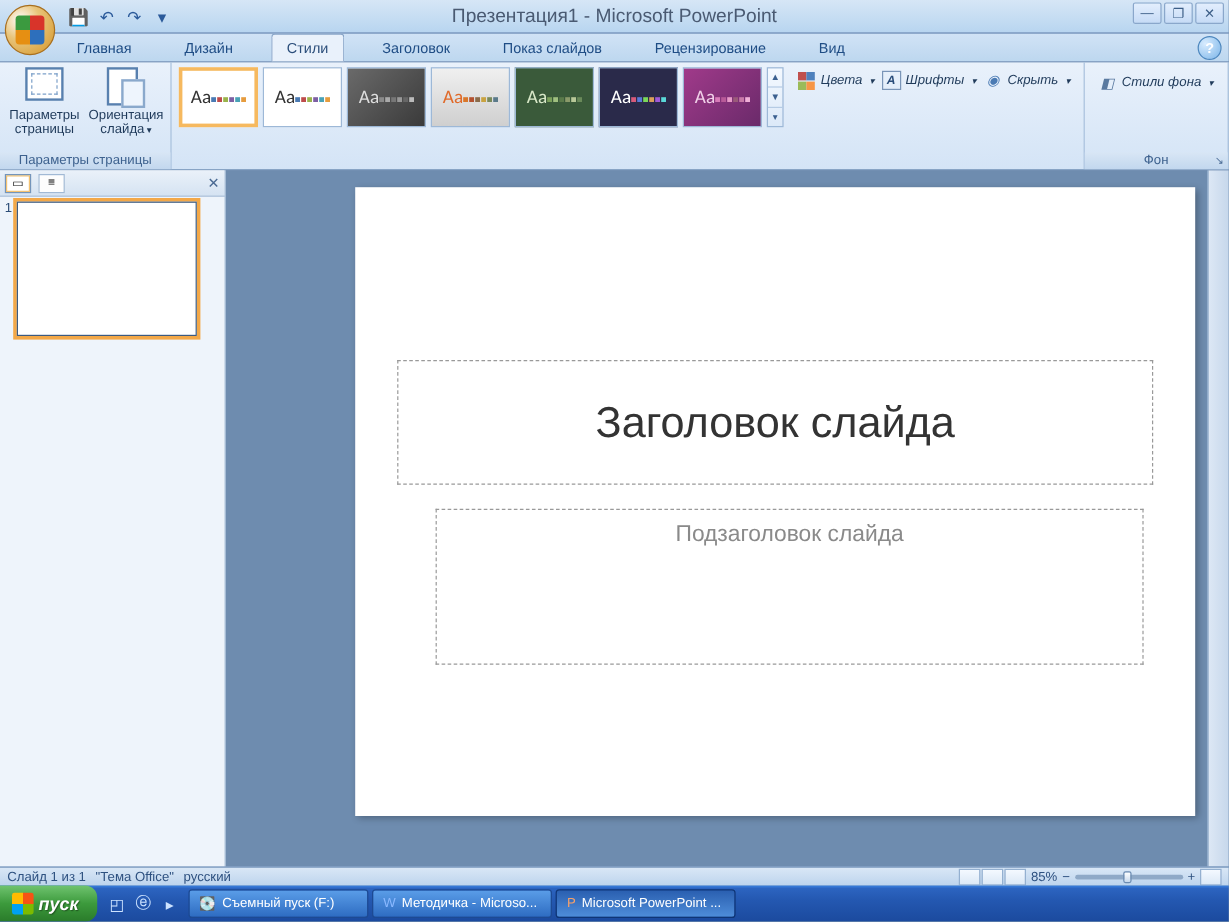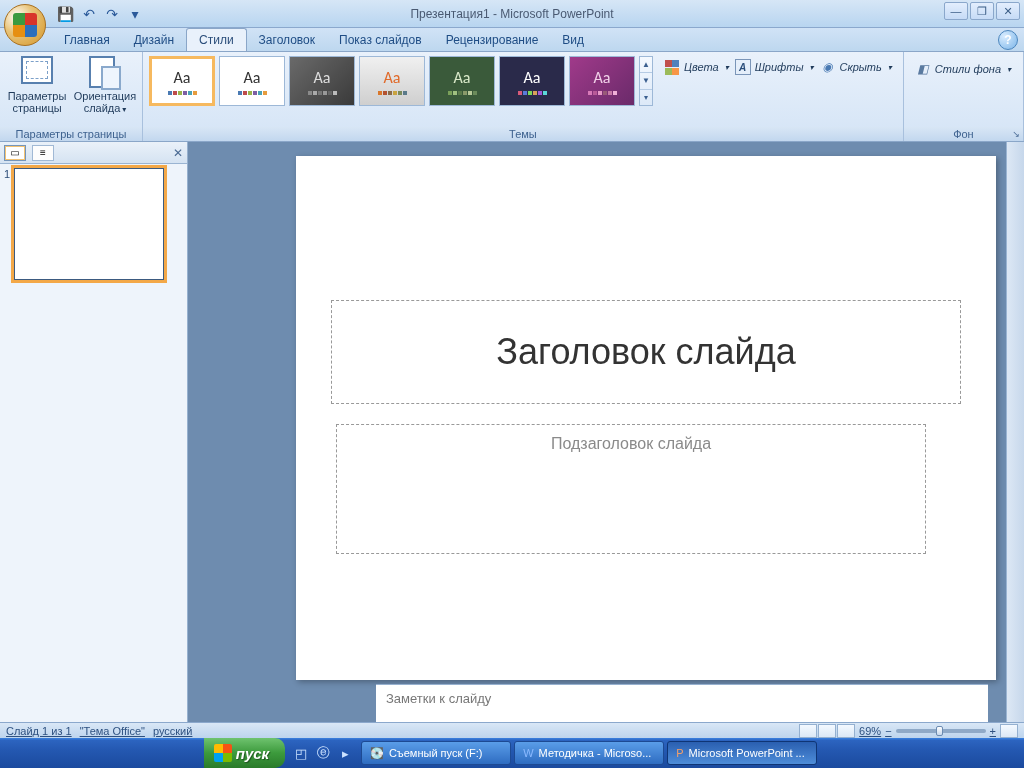--- a/index.html
+++ b/index.html
@@ -4,44 +4,44 @@
 <style>
 * { margin:0; padding:0; box-sizing:border-box; font-family:"Segoe UI",Tahoma,sans-serif; }
 body { width:1024px; height:768px; overflow:hidden; background:#6e8caf; position:relative; }
 
 
 .titlebar { height:28px; background:linear-gradient(to bottom,#d6e6f6 0%,#b8d5f0 100%); display:flex; align-items:center; border-bottom:1px solid #8ba8cd; position:relative; }
 .office-btn { width:42px; height:42px; border-radius:50%; background:radial-gradient(circle at 30% 30%,#fff,#e8c47a 40%,#d49527); position:absolute; left:4px; top:4px; z-index:10; border:1px solid #a86f1f; display:flex; align-items:center; justify-content:center; }
 .office-btn::after { content:""; width:24px; height:24px; background:conic-gradient(#d8342a 0 90deg,#2d6fbc 90deg 180deg,#e68f12 180deg 270deg,#3b9a3f 270deg 360deg); border-radius:3px; display:block; }
 .qat { margin-left:52px; display:flex; gap:3px; align-items:center; height:100%; padding:0 4px; }
 .qat-btn { width:20px; height:20px; display:flex; align-items:center; justify-content:center; color:#2b5a9a; font-size:14px; border-radius:2px; }
-.title-text { position:absolute; left:0; right:0; text-align:center; font-size:12px; color:#4a5a72; }
+.title-text { position:absolute; left:0; right:0; text-align:center; font-size:16px; color:#4a5a72; }
 .win-controls { position:absolute; right:4px; top:2px; display:flex; gap:2px; }
 .win-btn { width:24px; height:18px; background:linear-gradient(to bottom,#e3eefd,#c6dbf6); border:1px solid #8aa7cb; border-radius:2px; display:flex; align-items:center; justify-content:center; font-size:11px; color:#3c5e87; }
 
 
-.tabs { height:24px; background:linear-gradient(to bottom,#d1e3f6,#bdd7ef); display:flex; padding-left:52px; border-bottom:1px solid #8aa6c8; }
+.tabs { height:24px; background:linear-gradient(to bottom,#d1e3f6,#bdd7ef); display:flex; padding-left:52px; border-bottom:1px solid #8aa6c8;gap:20px; }
 .tab { padding:0 12px; font-size:12px; color:#1f4d85; display:flex; align-items:center; height:100%; }
 .tab.active { background:#e9f1fb; border:1px solid #8aa6c8; border-bottom:none; border-radius:3px 3px 0 0; color:#2a4d7a; }
 .help-btn { margin-left:auto; width:20px; height:20px; border-radius:50%; background:radial-gradient(circle at 30% 30%,#d8ecff,#7cb5e8); color:#fff; font-size:12px; font-weight:bold; display:flex; align-items:center; justify-content:center; margin-right:6px; margin-top:2px; border:1px solid #4c86bd; }
 
 
 .ribbon { height:90px; background:linear-gradient(to bottom,#e9f1fb 0%,#d4e4f6 100%); display:flex; border-bottom:1px solid #8aa6c8; }
 .ribbon-group { border-right:1px solid #a8c0dd; display:flex; flex-direction:column; padding:2px 4px 0; }
 .group-content { flex:1; display:flex; align-items:flex-start; gap:2px; }
 .group-label { font-size:11px; text-align:center; color:#3e628f; padding:1px 0; background:linear-gradient(to bottom,#d8e6f5,#c2d7ee); margin:0 -4px; position:relative; }
 .group-dialog { position:absolute; right:2px; top:2px; width:10px; height:10px; font-size:9px; color:#4c6d97; }
 
 .big-btn { display:flex; flex-direction:column; align-items:center; width:66px; padding:2px 2px 0; font-size:11px; color:#1f3a5a; text-align:center; line-height:1.1; }
 .big-btn .ico { width:32px; height:32px; margin-bottom:2px; }
 .dd-arrow { font-size:8px; margin-left:2px; }
 
 
 .themes { display:flex; gap:4px; padding:2px; align-items:center; }
-.theme-thumb { width:66px; height:50px; border:1px solid #9db8d7; background:#fff; position:relative; display:flex; flex-direction:column; align-items:center; justify-content:center; }
+.theme-thumb { width:66px; height:50px; border:1px solid #9db8d7; background:#fff; position:relative; display:flex; flex-direction:row; align-items:center; justify-content:center; }
 .theme-thumb.sel { border:3px solid #f6b95f; }
 .theme-thumb .aa { font-size:16px; font-family:Calibri; }
 .theme-thumb .bar { display:flex; gap:1px; margin-top:4px; }
 .theme-thumb .bar span { width:4px; height:4px; }
 .theme-more { width:14px; height:50px; border:1px solid #9db8d7; background:linear-gradient(#f4f9ff,#dce9f8); display:flex; flex-direction:column; }
 .theme-more div { flex:1; display:flex; align-items:center; justify-content:center; font-size:8px; color:#3b6090; border-bottom:1px solid #b5cbe4; }
 .theme-more div:last-child { border:none; }
 
 .small-btn-col { display:flex; flex-direction:row; gap:0px; padding:2px 4px;font-style:italic; }
 .small-btn { display:flex; align-items:center; gap:4px; font-size:11px; color:#1f3a5a; padding:2px 3px; height:22px; white-space:nowrap; }
@@ -58,36 +58,36 @@
 .sidebar { width:188px; background:#eef4fb; border-right:1px solid #97b1cf; display:flex; flex-direction:column; }
 .thumbs { flex:1; overflow:auto; padding:4px; background:#eef4fb; }
 .slide-entry { display:flex; gap:4px; }
 .slide-num { font-size:11px; color:#2b4c76; }
 .slide-thumb { width:150px; height:112px; background:#fff; border:1px solid #3b5a80; box-shadow:0 0 0 3px #f3a848; }
 
 .canvas-area { flex:1; position:relative; overflow:auto;border-radius:11px; }
 .slide-canvas { position:absolute; left:108px; top:14px; width:700px; height:524px; background:#fff; box-shadow:2px 2px 6px rgba(0,0,0,.3); }
 .placeholder { position:absolute; border:1px dashed #999; display:flex; align-items:center; justify-content:center; }
 .ph-title { left:35px; top:144px; width:630px; height:104px; font-size:36px; color:#333; font-family:Calibri; }
-.ph-sub { left:40px; top:268px; width:590px; height:130px; font-size:16px; color:#8a8a8a; font-family:Calibri; align-items:flex-start; padding-top:10px;justify-content:center; }
+.ph-sub { left:67px; top:268px; width:590px; height:130px; font-size:19px; color:#8a8a8a; font-family:Calibri; align-items:flex-start; padding-top:10px;justify-content:center; }
 
 .vscroll { width:18px; background:linear-gradient(to right,#dde8f5,#c6d7eb); border-left:1px solid #9ab4d2; }
 
 .notes { height:38px; background:#fff; border-top:1px solid #97b1cf; padding:6px 10px; font-size:13px; color:#777; position:absolute; left:188px; right:18px; bottom:0; }
 
 
-.statusbar { position:absolute; bottom:30px; left:0; right:0; height:16px; background:linear-gradient(#d9e7f6,#bdd4ed); border-top:1px solid #8ba8cc; display:flex; align-items:center; font-size:11px; color:#2e5180; padding:0 6px; gap:8px;text-decoration:underline; }
+.statusbar { position:absolute; bottom:30px; left:0; right:0; height:16px; background:linear-gradient(#d9e7f6,#bdd4ed); border-top:1px solid #8ba8cc; display:flex; align-items:center; font-size:11px; color:#2e5180; padding:0 6px; gap:8px; }
 .status-right { margin-left:auto; display:flex; align-items:center; gap:4px; }
 .view-btns { display:flex; gap:1px; }
 .view-btn { width:18px; height:14px; background:linear-gradient(#f4f9ff,#dbe8f6); border:1px solid #94b0d0; }
 .zoom-slider { width:90px; height:4px; background:#8fa9c7; position:relative; border-radius:2px; }
 .zoom-knob { position:absolute; left:40px; top:-3px; width:7px; height:10px; background:linear-gradient(#fff,#c7d8ec); border:1px solid #6b8bb1; border-radius:2px; }
 
 
-.taskbar { position:absolute; bottom:0; left:0; right:0; height:30px; background:linear-gradient(to bottom,#3a81e0 0%,#2c64c0 8%,#2458b1 40%,#1b4a9e 100%); display:flex; align-items:center;justify-content:center; }
+.taskbar { position:absolute; bottom:0; left:0; right:0; height:30px; background:linear-gradient(to bottom,#3a81e0 0%,#2c64c0 8%,#2458b1 40%,#1b4a9e 100%); display:flex; align-items:center; }
 .start { height:30px; background:linear-gradient(to bottom,#6fc36f 0%,#3c9a3c 50%,#2a7b2a 100%); color:#fff; font-style:italic; font-weight:bold; font-size:15px; padding:0 16px 0 10px; display:flex; align-items:center; border-radius:0 10px 10px 0; gap:4px; text-shadow:1px 1px 1px rgba(0,0,0,.4); }
 .start::before { content:""; width:18px; height:18px; background:conic-gradient(#f65314 0 90deg,#7cbb00 90deg 180deg,#00a1f1 180deg 270deg,#ffbb00 270deg 360deg); display:block; border-radius:2px; }
 .ql { display:flex; gap:2px; padding:0 6px; }
 .ql-btn { width:20px; height:22px; display:flex; align-items:center; justify-content:center; color:#cde3ff; font-size:13px; }
 .task-btn { height:24px; background:linear-gradient(to bottom,#5a9de8,#2e6cc1); border:1px solid #1d4a93; border-radius:3px; color:#fff; font-size:11px; padding:0 8px; display:flex; align-items:center; gap:5px; margin-right:3px; min-width:150px; max-width:170px; }
 .task-btn.active { background:linear-gradient(to bottom,#2a5fb0,#4e8dd9); border-color:#0f3575; }
 .tray { margin-left:auto; height:30px; background:linear-gradient(to bottom,#2a8be8,#1168cd); display:flex; align-items:center; padding:0 8px; gap:6px; color:#fff; font-size:11px; }
 .tray-ico { width:16px; height:16px; display:flex; align-items:center; justify-content:center; font-size:12px; }
 
 
@@ -250,21 +250,20 @@
           <span>Шрифты</span>
             <span class="dd-arrow">▾</span>
         </div>
         <div class="small-btn">
           <div class="sico" style="color:#4a7ab3">◉</div>
           <span>Скрыть</span>
             <span class="dd-arrow">▾</span>
         </div>
       </div>
     </div>
-    <div class="group-label">Темы</div>
   </div>
 
   <div class="ribbon-group" style="width:178px">
     <div class="group-content">
       <div class="small-btn-col" style="padding-top:4px">
         <div class="small-btn">
           <div class="sico" style="color:#5a7aa0">◧</div>
           <span>Стили фона</span>
             <span class="dd-arrow">▾</span>
         </div>
@@ -290,40 +289,37 @@
   </div>
 
   <div class="canvas-area">
     <div class="slide-canvas">
       <div class="placeholder ph-title">
         <span>Заголовок слайда</span>
       </div>
       <div class="placeholder ph-sub">
         <span>Подзаголовок слайда</span>
       </div>
-    </div>
-    <div class="notes">
-      <span>Заметки к слайду</span>
     </div>
   </div>
 
   <div class="vscroll"></div>
 </div>
 
 <div class="statusbar">
   <span>Слайд 1 из 1</span>
   <span>"Тема Office"</span>
   <span>русский</span>
   <div class="status-right">
     <div class="view-btns">
       <div class="view-btn"></div>
       <div class="view-btn"></div>
       <div class="view-btn"></div>
     </div>
-    <span>69%</span>
+    <span>85%</span>
     <span>−</span>
     <div class="zoom-slider">
         <div class="zoom-knob"></div>
       </div>
     <span>+</span>
     <div class="view-btn"></div>
   </div>
 </div>
 
 <div class="taskbar">

